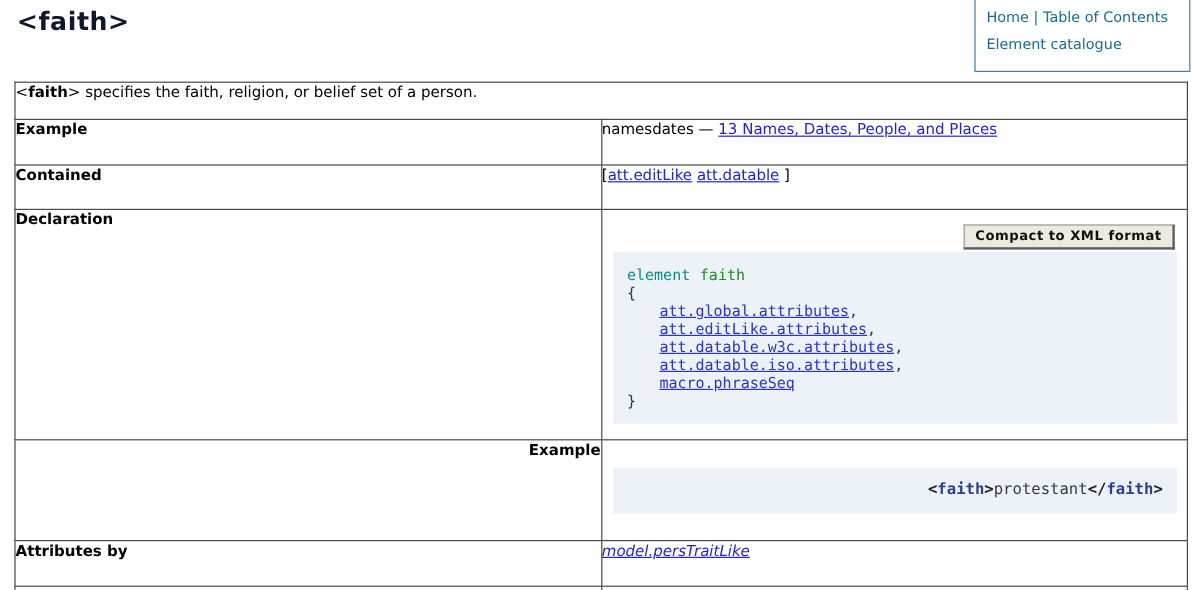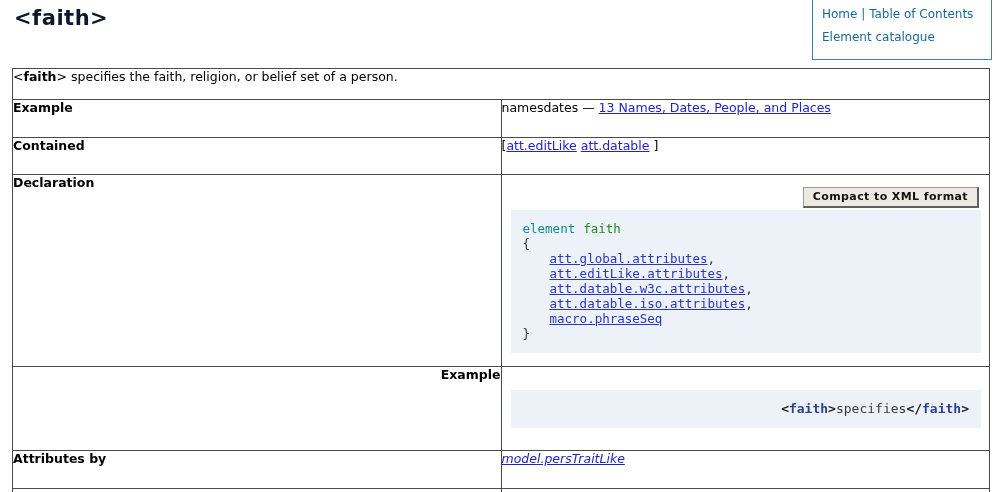--- a/index.html
+++ b/index.html
@@ -165,21 +165,21 @@
         <div class="code-line member"><a>macro.phraseSeq</a><span class="code-punct"></span></div>
         <div class="code-line"><span class="code-punct">}</span></div>
       </div>
     </td>
   </tr>
 
   <tr class="example-row">
     <td class="label-cell">Example</td>
     <td class="example-cell">
       <div class="example-block">
-        <span class="tag-punct">&lt;</span><span class="tag-name">faith</span><span class="tag-punct">&gt;</span><span>specifies</span><span class="tag-punct">&lt;/</span><span class="tag-name">faith</span><span class="tag-punct">&gt;</span>
+        <span class="tag-punct">&lt;</span><span class="tag-name">faith</span><span class="tag-punct">&gt;</span><span>protestant</span><span class="tag-punct">&lt;/</span><span class="tag-name">faith</span><span class="tag-punct">&gt;</span>
       </div>
     </td>
   </tr>
 
   <tr class="contained-row">
     <td class="label-cell">Attributes by</td>
     <td class="value-cell">
       <a class="model-link">model.persTraitLike</a>
     </td>
   </tr>

